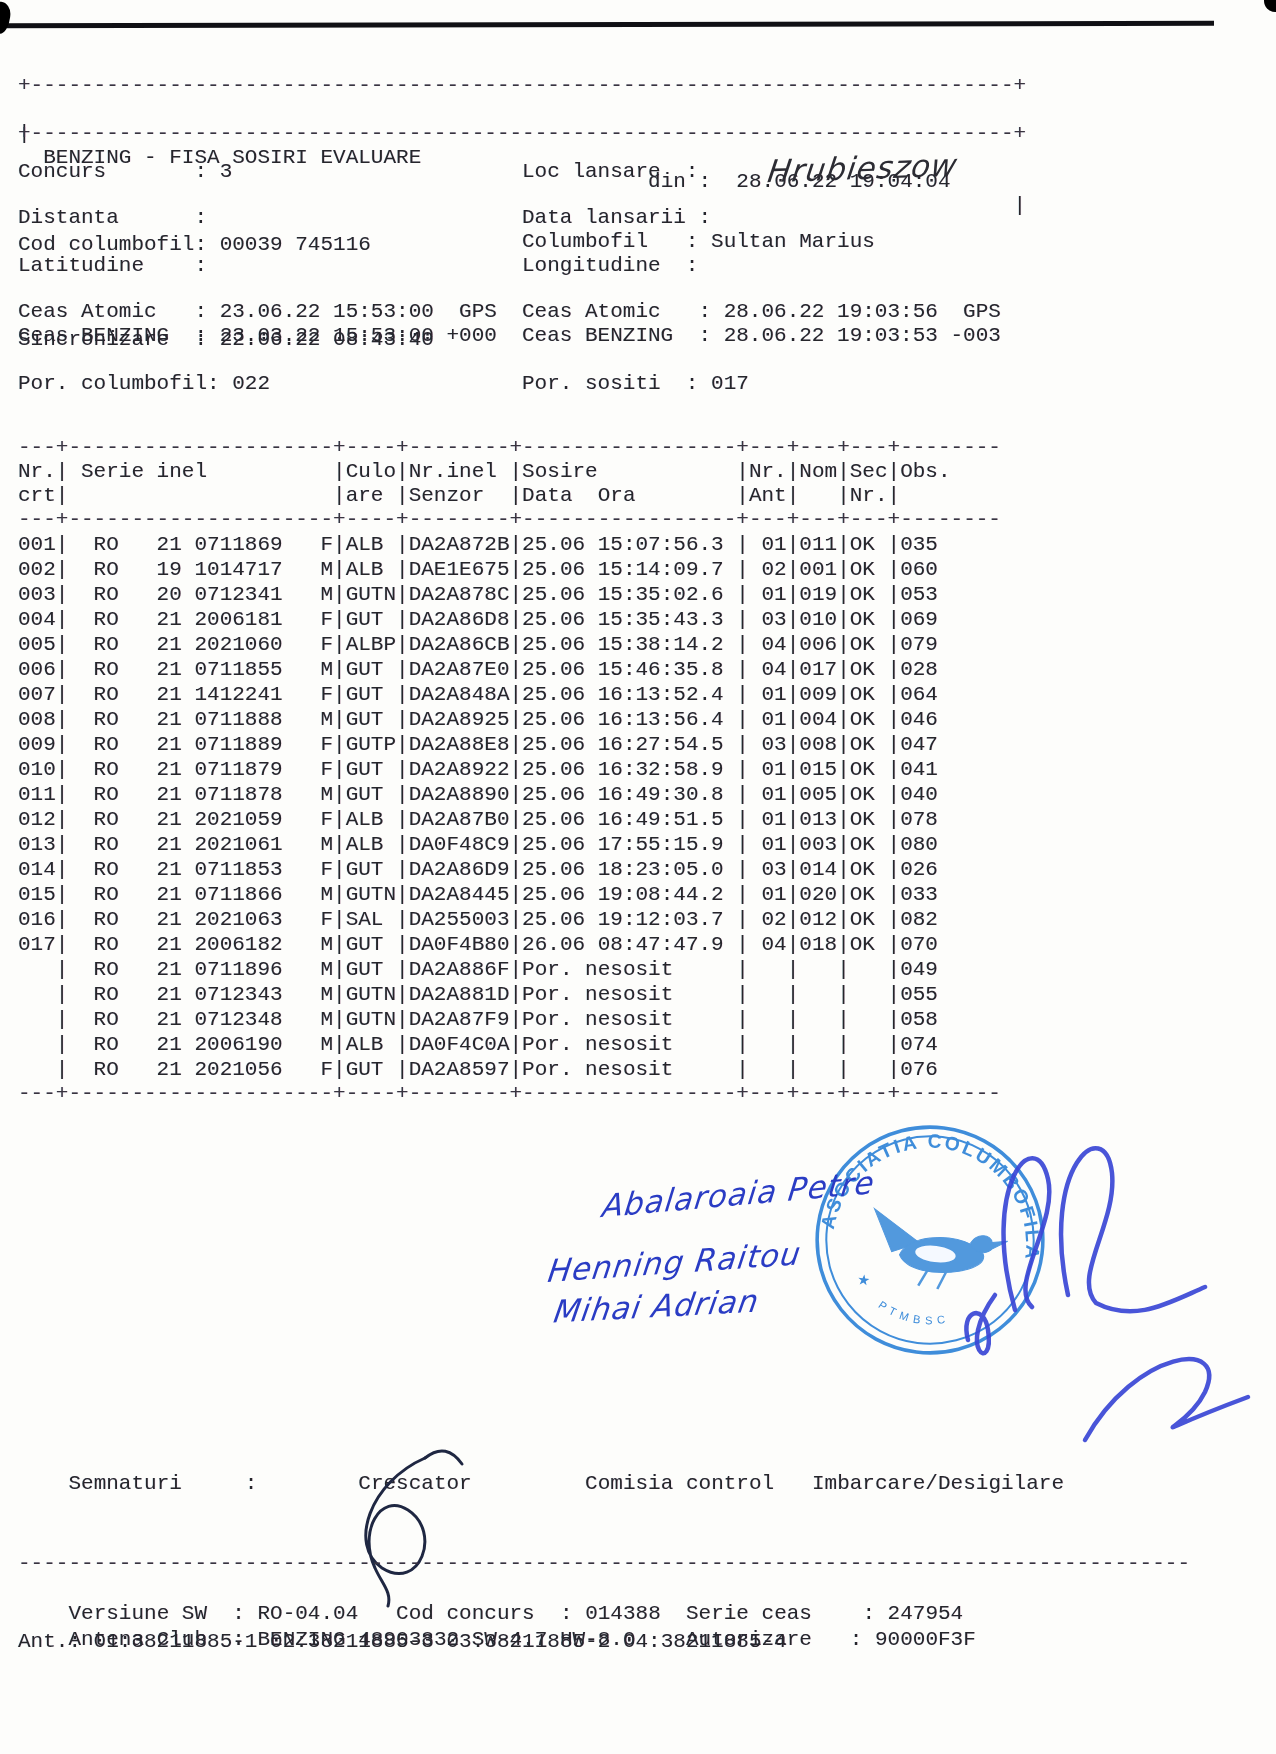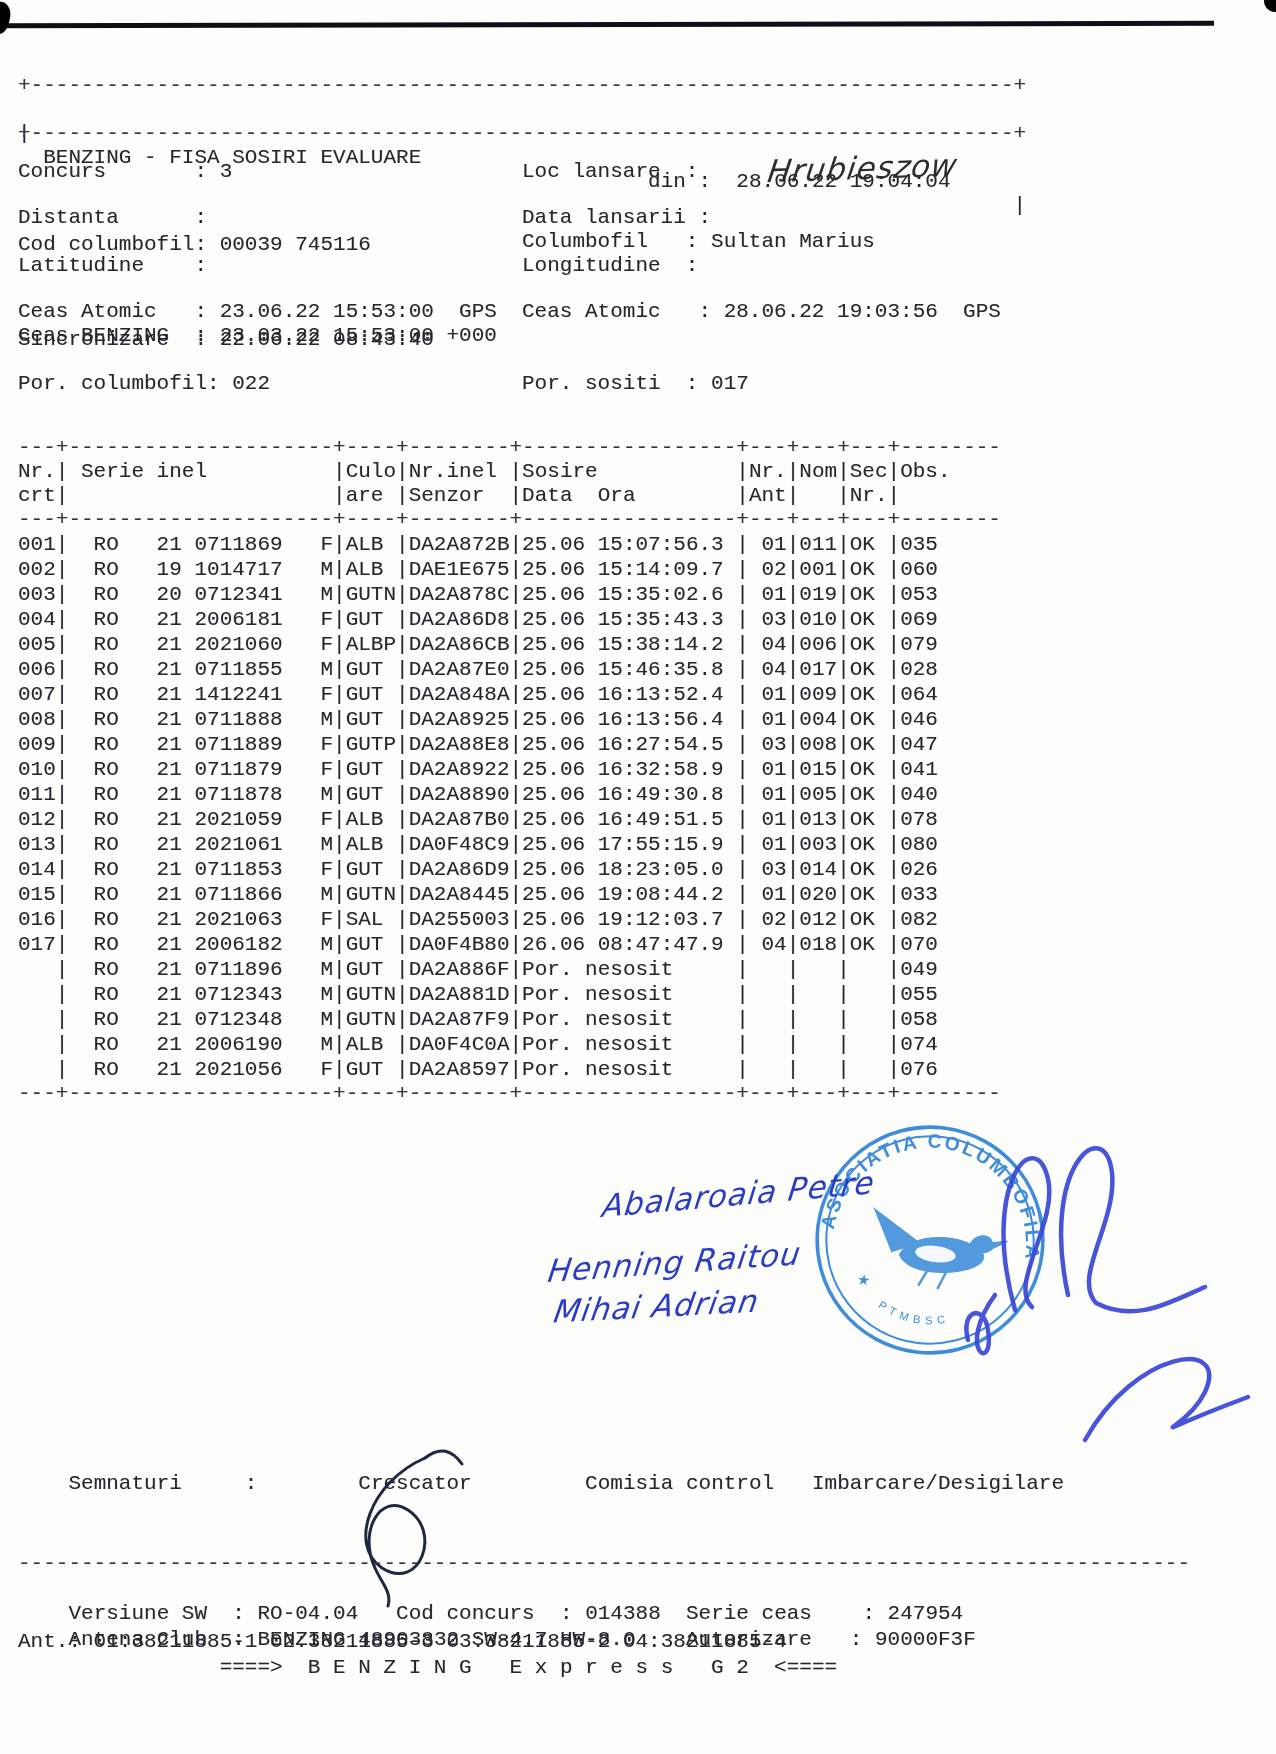--- a/index.html
+++ b/index.html
@@ -64,20 +64,21 @@
   <div class="mono il" style="top:233px"><span>Cod columbofil: </span><span>00039 745116</span></div>
   <div class="mono ir" style="top:230px"><span>Columbofil   : </span><span>Sultan Marius</span></div>
 
   <div class="mono il" style="top:254px"><span>Latitudine    : </span><span></span></div>
   <div class="mono ir" style="top:254px"><span>Longitudine  : </span><span></span></div>
 
   <div class="mono il" style="top:300px"><span>Ceas Atomic   : </span><span>23.06.22 15:53:00  GPS</span></div>
   <div class="mono ir" style="top:300px"><span>Ceas Atomic   : </span><span>28.06.22 19:03:56  GPS</span></div>
 
   <div class="mono il" style="top:324px"><span>Ceas BENZING  : </span><span>23.03.22 15:53:00 +000</span></div>
+  <div class="mono ir" style="top:324px"><span>Ceas BENZING  : </span><span>28.06.22 19:03:53 -003</span></div>
 
   <div class="mono il" style="top:328px"><span>Sincronizare  : </span><span>22.06.22 08:43:40</span></div>
 
   <div class="mono il" style="top:372px"><span>Por. columbofil: </span><span>022</span></div>
   <div class="mono ir" style="top:372px"><span>Por. sositi  : </span><span>017</span></div>
 
   <div class="tablewrap mono" id="arrivals-table"><div class="dash">---+---------------------+----+--------+-----------------+---+---+---+--------</div><div>Nr.| Serie inel          |Culo|Nr.inel |Sosire           |Nr.|Nom|Sec|Obs.    </div><div>crt|                     |are |Senzor  |Data  Ora        |Ant|   |Nr.|        </div><div class="dash">---+---------------------+----+--------+-----------------+---+---+---+--------</div><div class="rows"><div>001|  RO   21 0711869   F|ALB |DA2A872B|25.06 15:07:56.3 | 01|011|OK |035     </div><div>002|  RO   19 1014717   M|ALB |DAE1E675|25.06 15:14:09.7 | 02|001|OK |060     </div><div>003|  RO   20 0712341   M|GUTN|DA2A878C|25.06 15:35:02.6 | 01|019|OK |053     </div><div>004|  RO   21 2006181   F|GUT |DA2A86D8|25.06 15:35:43.3 | 03|010|OK |069     </div><div>005|  RO   21 2021060   F|ALBP|DA2A86CB|25.06 15:38:14.2 | 04|006|OK |079     </div><div>006|  RO   21 0711855   M|GUT |DA2A87E0|25.06 15:46:35.8 | 04|017|OK |028     </div><div>007|  RO   21 1412241   F|GUT |DA2A848A|25.06 16:13:52.4 | 01|009|OK |064     </div><div>008|  RO   21 0711888   M|GUT |DA2A8925|25.06 16:13:56.4 | 01|004|OK |046     </div><div>009|  RO   21 0711889   F|GUTP|DA2A88E8|25.06 16:27:54.5 | 03|008|OK |047     </div><div>010|  RO   21 0711879   F|GUT |DA2A8922|25.06 16:32:58.9 | 01|015|OK |041     </div><div>011|  RO   21 0711878   M|GUT |DA2A8890|25.06 16:49:30.8 | 01|005|OK |040     </div><div>012|  RO   21 2021059   F|ALB |DA2A87B0|25.06 16:49:51.5 | 01|013|OK |078     </div><div>013|  RO   21 2021061   M|ALB |DA0F48C9|25.06 17:55:15.9 | 01|003|OK |080     </div><div>014|  RO   21 0711853   F|GUT |DA2A86D9|25.06 18:23:05.0 | 03|014|OK |026     </div><div>015|  RO   21 0711866   M|GUTN|DA2A8445|25.06 19:08:44.2 | 01|020|OK |033     </div><div>016|  RO   21 2021063   F|SAL |DA255003|25.06 19:12:03.7 | 02|012|OK |082     </div><div>017|  RO   21 2006182   M|GUT |DA0F4B80|26.06 08:47:47.9 | 04|018|OK |070     </div><div>   |  RO   21 0711896   M|GUT |DA2A886F|Por. nesosit     |   |   |   |049     </div><div>   |  RO   21 0712343   M|GUTN|DA2A881D|Por. nesosit     |   |   |   |055     </div><div>   |  RO   21 0712348   M|GUTN|DA2A87F9|Por. nesosit     |   |   |   |058     </div><div>   |  RO   21 2006190   M|ALB |DA0F4C0A|Por. nesosit     |   |   |   |074     </div><div>   |  RO   21 2021056   F|GUT |DA2A8597|Por. nesosit     |   |   |   |076     </div></div><div class="dash">---+---------------------+----+--------+-----------------+---+---+---+--------</div></div>
 
   <div class="hand hand-dark" style="left:768px;top:150px;font-size:31px;transform:rotate(-2deg) skewX(-10deg);">Hrubieszow</div>
 
@@ -132,15 +133,14 @@
 
   <div class="mono dash il" style="top:1552px" id="footer-sep">---------------------------------------------------------------------------------------------</div>
 
   <div class="mono il" style="top:1578px">
     <span>Versiune SW  : </span><span>RO-04.04</span><span>   Cod concurs  : </span><span>014388</span><span>  Serie ceas    : </span><span>247954</span>
   </div>
   <div class="mono il" style="top:1604px">
     <span>Antena Club  : </span><span>BENZING 48903832 SW-4.7 HW-8.0</span><span>    Autorizare   : </span><span>90000F3F</span>
   </div>
   <div class="mono il" style="top:1630px">Ant.: 01:38211885-1 02:38211885-3 03:38211885-2 04:38211885-4</div>
-  <div class="mono il" style="top:1656px;margin-left:16ch">====&gt;  B E N Z I N G   E x p r e s s   G 2  &lt;====</div>
 
 </div>
 
 </body></html>

